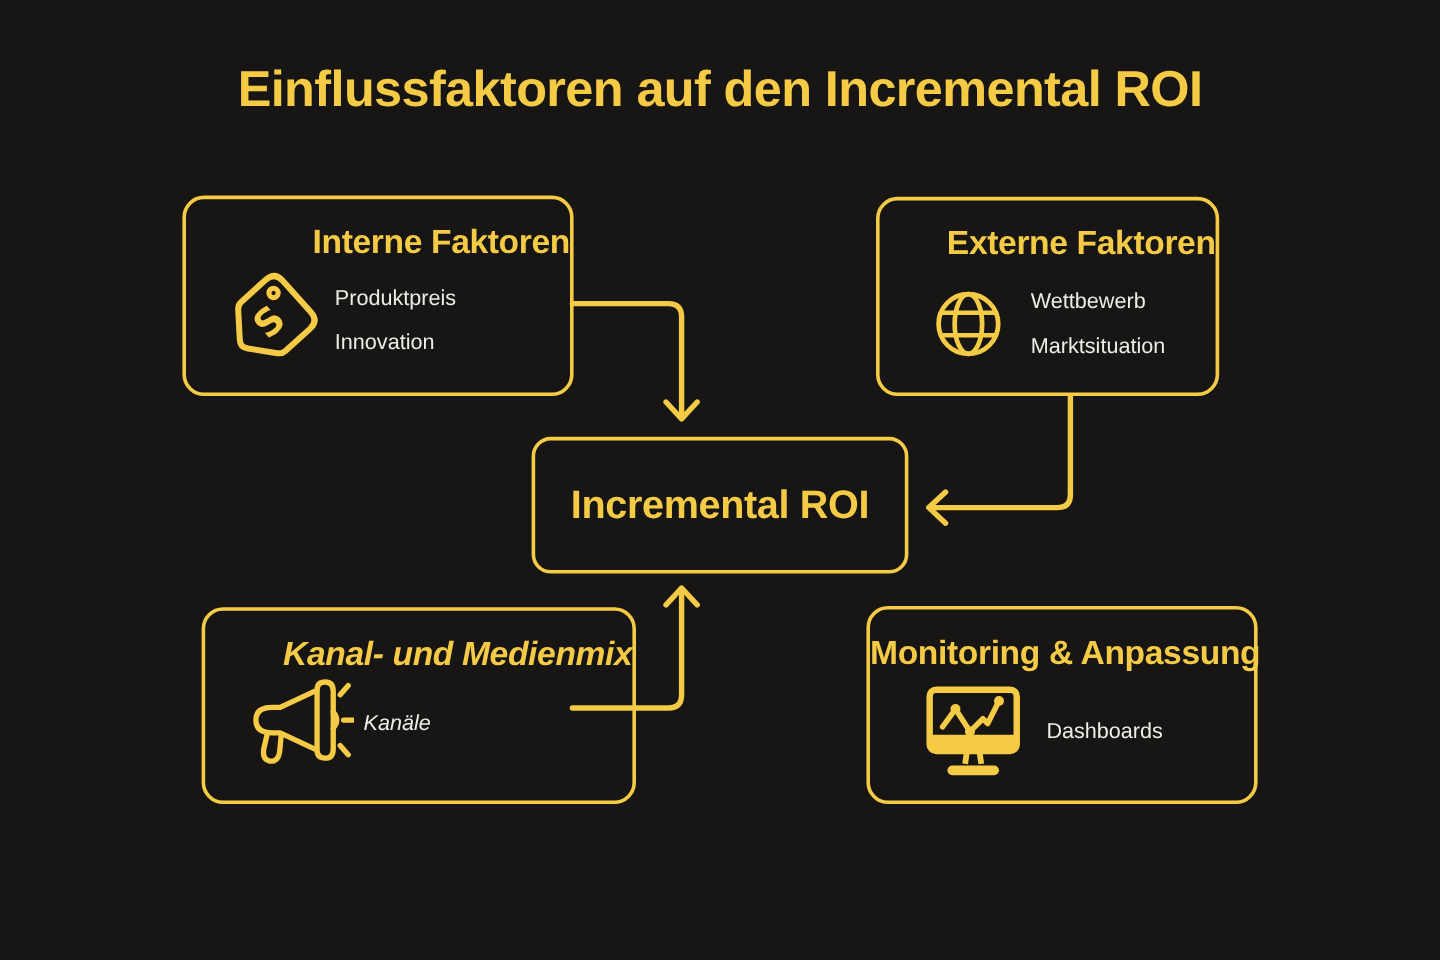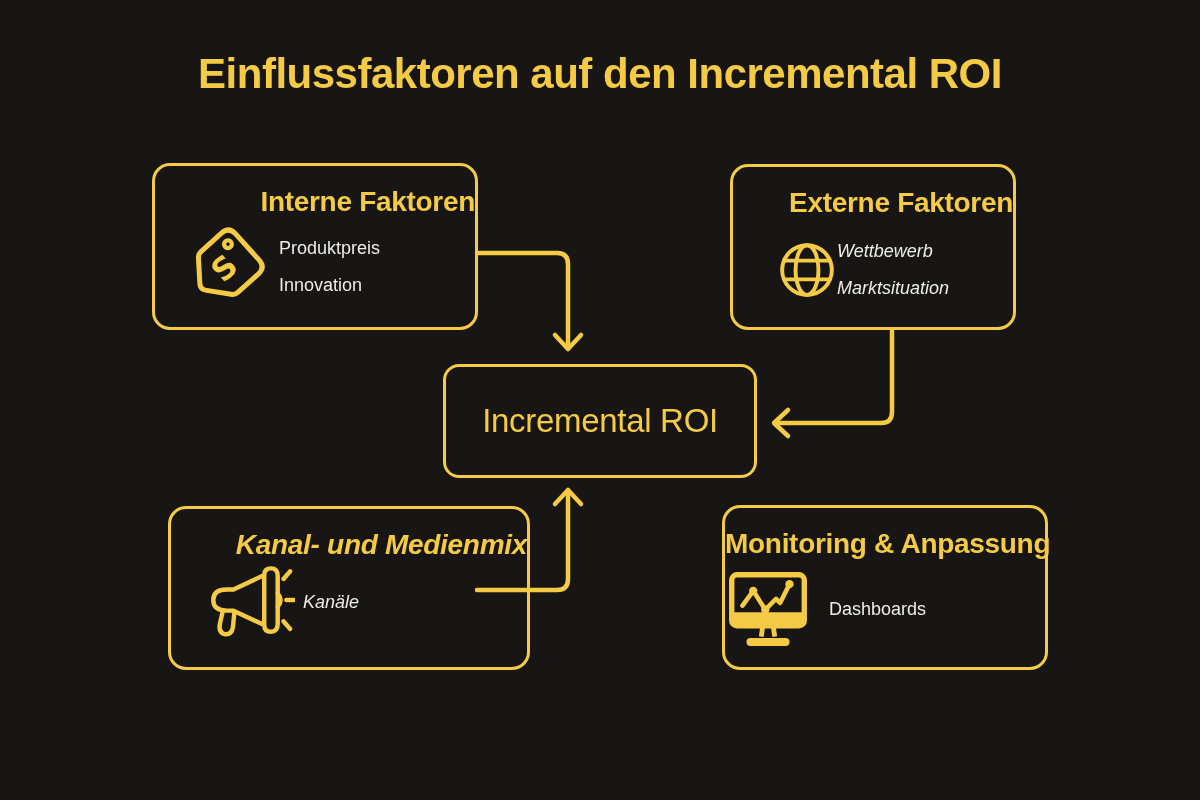--- a/index.html
+++ b/index.html
@@ -30,29 +30,29 @@
     display:flex;align-items:center;
   }
   .lines{
     font-size:18px;line-height:37px;color:var(--text);white-space:nowrap;
   }
   #box-interne    {left:152px;top:163px;width:326px;height:167px;}
   #box-externe    {left:730px;top:164px;width:286px;height:166px;}
   #box-kanal      {left:168px;top:506px;width:362px;height:164px;font-style:italic;}
   #box-monitoring {left:722px;top:505px;width:326px;height:165px;}
   #box-interne    .node-content{margin-top:8px; padding-left:30px;gap:14px;}
-  #box-externe    .node-content{margin-top:14px;padding-left:44px;font-style:italic;}
+  #box-externe    .node-content{margin-top:14px;padding-left:44px;gap:22px;}
   #box-kanal      .node-content{margin-top:2px; padding-left:24px;gap:8px;}
-  #box-monitoring .node-content{margin-top:8px; gap:18px;}
+  #box-monitoring .node-content{margin-top:8px; gap:18px;margin-left:43px;}
   #box-center{
     left:443px;top:364px;width:314px;height:114px;border-radius:16px;
     display:flex;align-items:center;justify-content:center;
   }
   #box-center span{
-    font-size:33px;font-weight:normal;letter-spacing:-0.3px;color:var(--accent);white-space:nowrap;
+    font-size:33px;font-weight:bold;letter-spacing:-0.3px;color:var(--accent);white-space:nowrap;
   }
   .connectors{position:absolute;left:0;top:0;width:1200px;height:800px;}
   .st{stroke:var(--accent);fill:none;}
   .fa{fill:var(--accent);stroke:none;}
   .icon{flex:0 0 auto;display:block;}
   .tag-s{font-family:"DejaVu Sans", sans-serif;font-weight:bold;font-size:25px;}
 </style>
 </head>
 <body>
 

